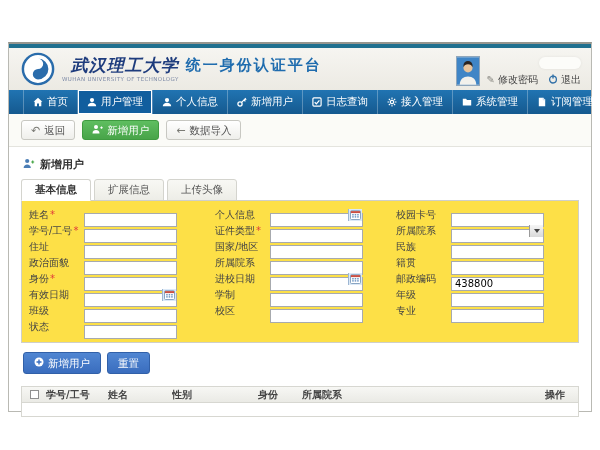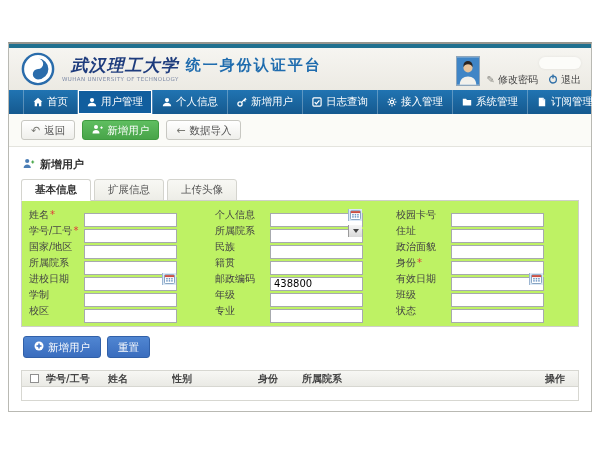--- a/index.html
+++ b/index.html
@@ -65,21 +65,21 @@
   
   .content { padding:6px 12px 0; }
   .sec-title { display:flex; align-items:center; gap:5px; font-size:11px; font-weight:bold; color:#333; margin:4px 0 6px 2px; }
   .tabs { display:flex; position:relative; top:1px; }
   .tab {
     padding:3px 13px; font-size:10.5px; color:#555; cursor:pointer;
     background:linear-gradient(#f8f8f4,#edede7); border:1px solid #d4d4ce;
     border-radius:3px 3px 0 0; margin-right:3px; position:relative;
   }
   .tab.active { background:#fff; font-weight:bold; color:#333; border-bottom:1px solid #fff; z-index:2; }
-  .panel { border:1px solid #cfcfc9; background:#bef264; padding:7px 4px 8px; position:relative; }
+  .panel { border:1px solid #cfcfc9; background:#fde047; padding:7px 4px 8px; position:relative; }
   .fgrid { display:grid; grid-template-columns:186px 181px 191px; row-gap:2px; }
   .field { display:flex; align-items:center; height:14px; }
   .flabel { width:58px; min-width:58px; font-size:10px; color:#444; white-space:nowrap; padding-left:3px; overflow:hidden; }
   .req { color:#e03a3a; margin-left:1px; }
   .fwrap { position:relative; width:93px; height:14px; }
   .fwrap input {
     width:100%; height:100%; border:1px solid #a7aaae; font-size:10px;
     padding:0 3px; font-family:inherit; background:#fff; outline:none;
   }
   .fwrap.has-btn input { padding-right:17px; }
@@ -293,20 +293,24 @@
             </div>
             <div class="field">
               <span class="flabel"><span>校园卡号</span></span>
               <span class="fwrap"><input type="text" value="" style=""></span>
             </div>
             <div class="field">
               <span class="flabel"><span>学号/工号</span><span class="req">*</span></span>
               <span class="fwrap"><input type="text" value="" style=""></span>
             </div>
             <div class="field">
+              <span class="flabel"><span>证件类型</span><span class="req">*</span></span>
+              <span class="fwrap"><input type="text" value="" style=""></span>
+            </div>
+            <div class="field">
               <span class="flabel"><span>所属院系</span></span>
               <span class="fwrap has-btn"><input type="text" value="" style=""><button class="fbtn sel"></button></span>
             </div>
             <div class="field">
               <span class="flabel"><span>住址</span></span>
               <span class="fwrap"><input type="text" value="" style=""></span>
             </div>
             <div class="field">
               <span class="flabel"><span>国家/地区</span></span>
               <span class="fwrap"><input type="text" value="" style=""></span>

